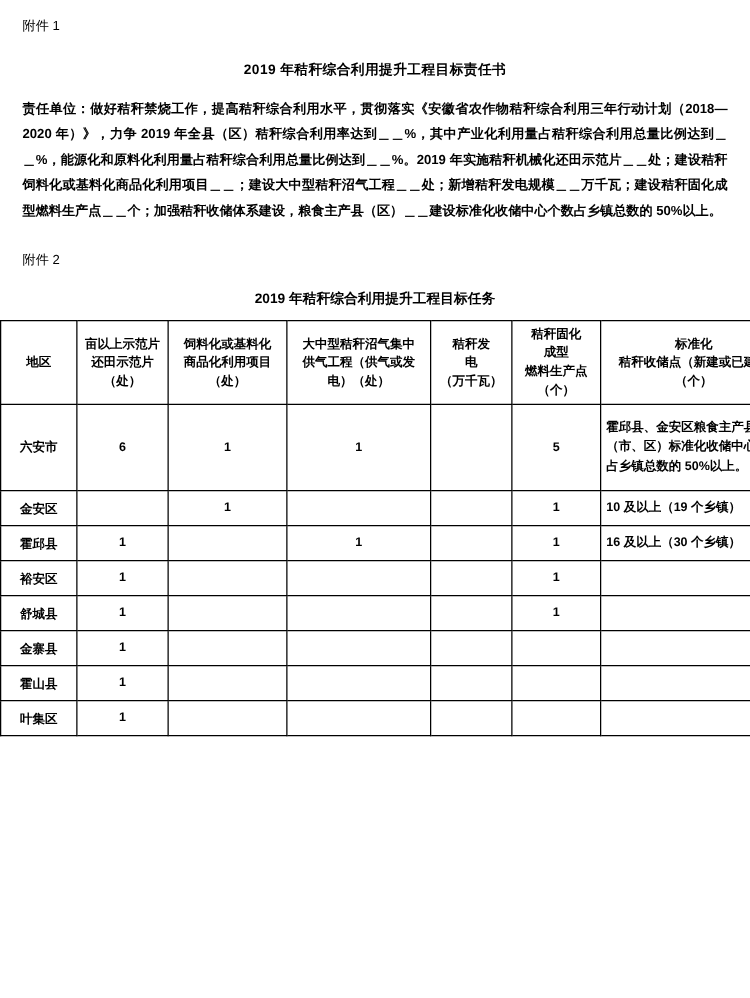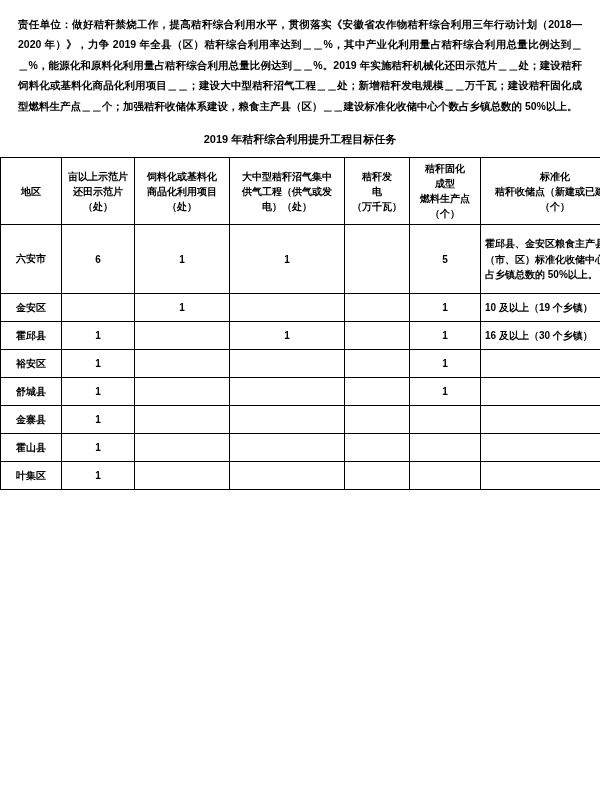--- a/index.html
+++ b/index.html
@@ -117,30 +117,33 @@
     font-weight: bold;
     line-height: 1.95;
     text-align: justify;
   }
 </style>
 </head>
 <body>
 
 <div class="page">
 
-
+  <div class="attachment-label">附件 1</div>
+
+  <div class="doc-title">2019 年秸秆综合利用提升工程目标责任书</div>
 
   <div class="body-block">
     <div class="task-para">
       <span>责任单位：</span><span>做好秸秆禁烧工作，提高秸秆综合利用水平，贯彻落实《安徽省农作物秸秆综合利用三年行动计划（2018—2020 年）》，力争 2019 年全县（区）秸秆综合利用率达到＿＿%，其中产业化利用量占秸秆综合利用总量比例达到＿＿%，能源化和原料化利用量占秸秆综合利用总量比例达到＿＿%。2019 年实施秸秆机械化还田示范片＿＿处；建设秸秆饲料化或基料化商品化利用项目＿＿；建设大中型秸秆沼气工程＿＿处；新增秸秆发电规模＿＿万千瓦；建设秸秆固化成型燃料生产点＿＿个；加强秸秆收储体系建设，粮食主产县（区）＿＿建设标准化收储中心个数占乡镇总数的 50%以上。</span>
     </div>
   </div>
 
 
 
+  <div class="attachment-label2">附件 2</div>
 
   <div class="table-title">2019 年秸秆综合利用提升工程目标任务</div>
 
   <table class="data-table">
     <thead>
       <tr>
         <th class="th-region">地区</th>
         <th class="th-c1">
           <div>亩以上示范片</div>
           <div>还田示范片（处）</div>

